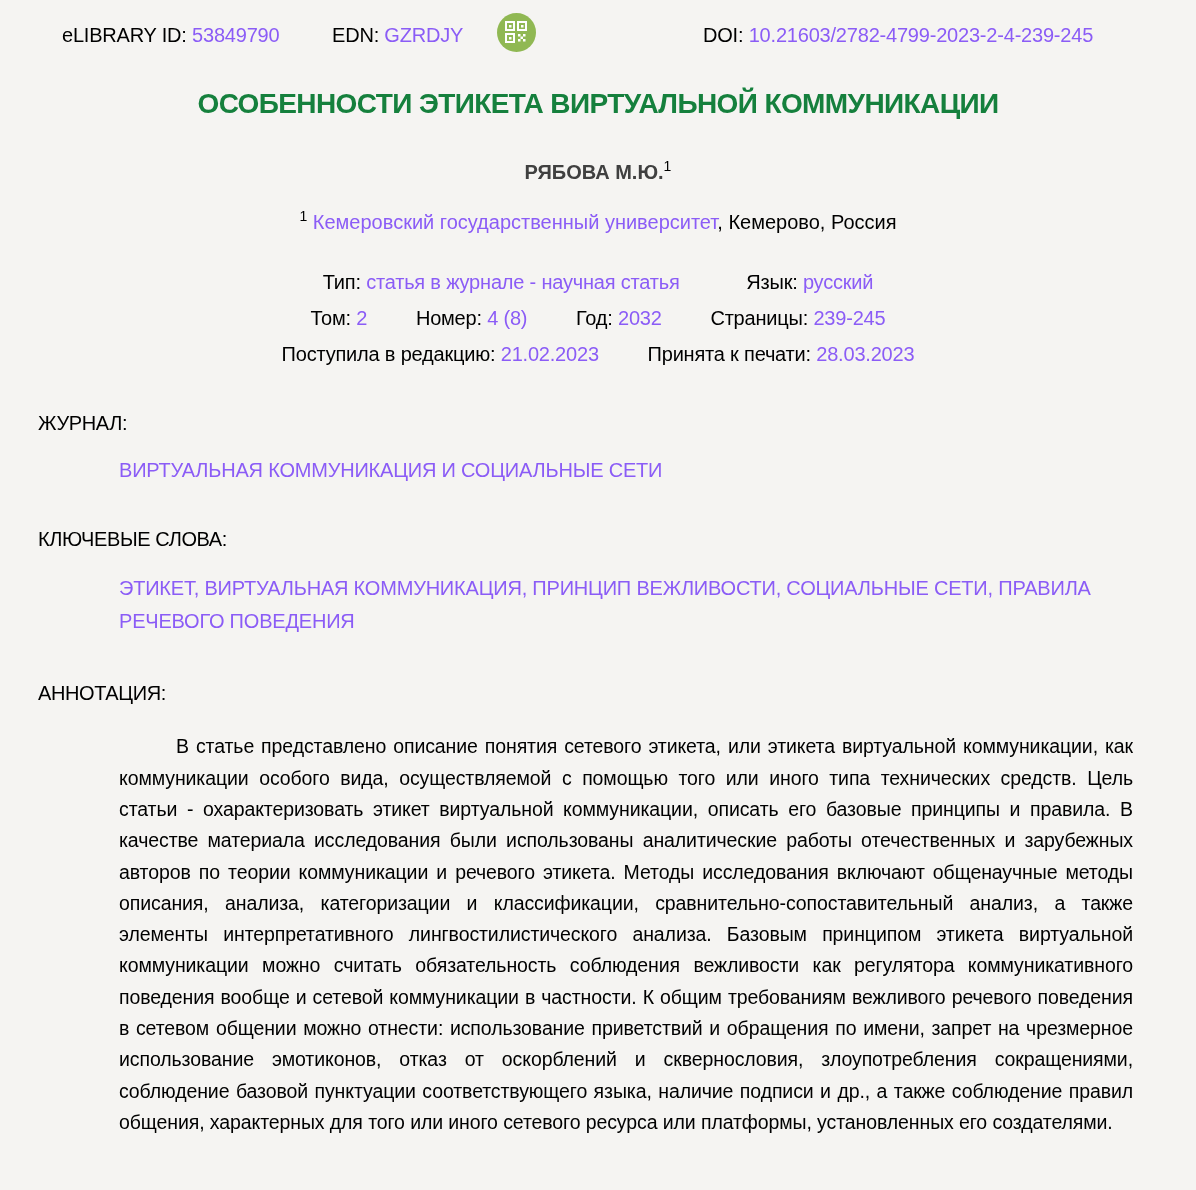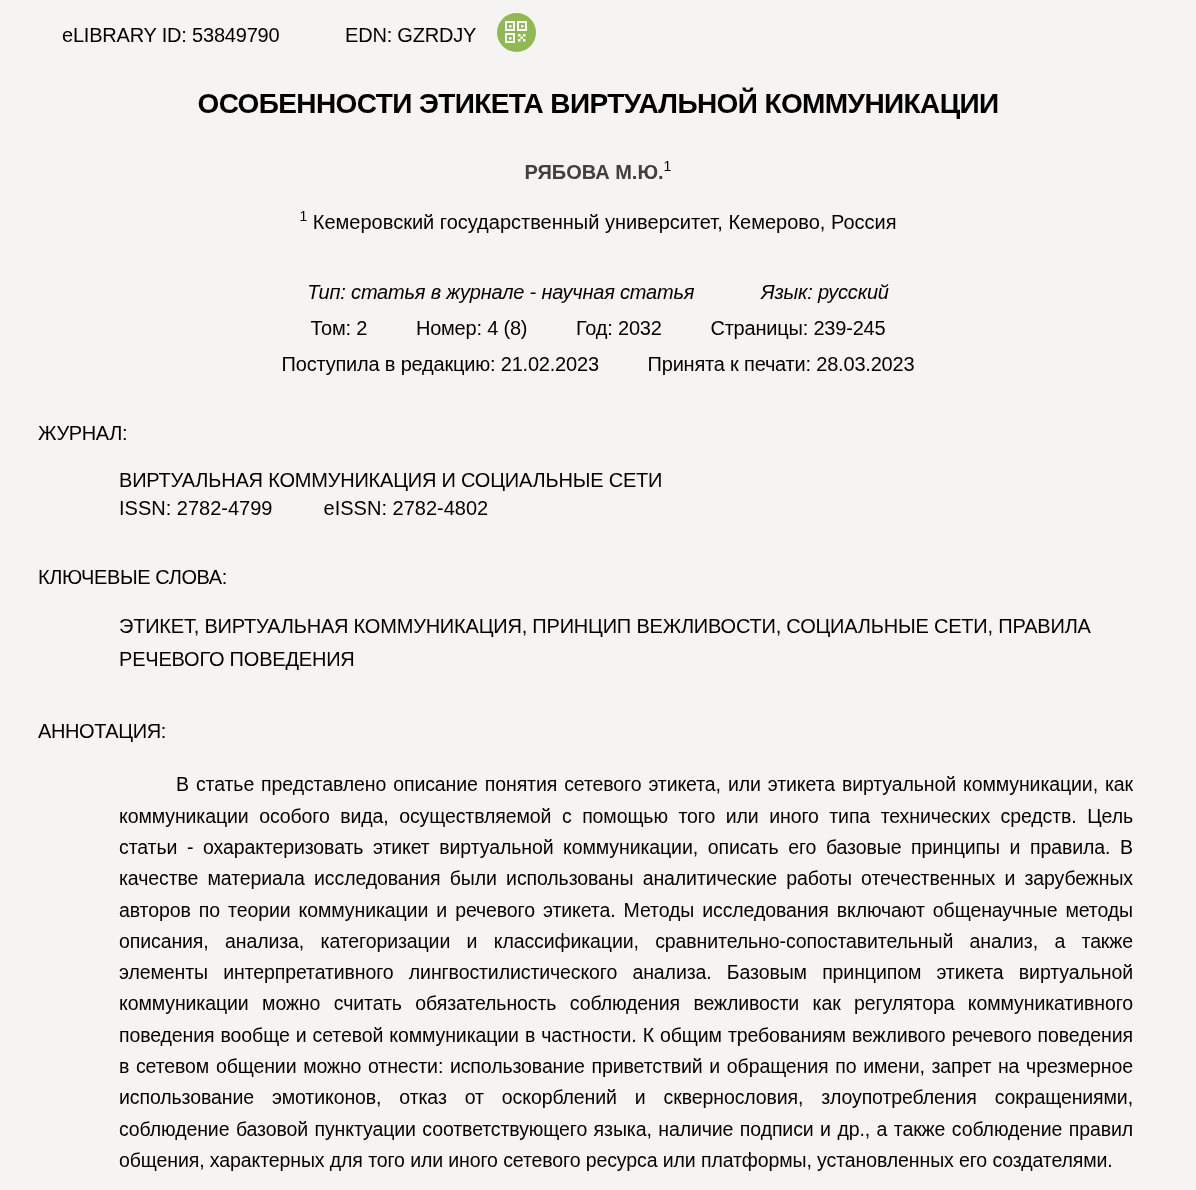--- a/index.html
+++ b/index.html
@@ -4,59 +4,59 @@
 <style>
   * { margin: 0; padding: 0; box-sizing: border-box; }
   html, body {
     width: 1196px;
     background: #f5f4f2;
     font-family: "Liberation Sans", sans-serif;
     color: #000;
   }
   body { min-height: 1190px; overflow-x: hidden; }
 
-  a.lnk { color: #000000; text-decoration: none; cursor: pointer; }
+  a.lnk { color: #8b5cf6; text-decoration: none; cursor: pointer; }
 
   
   .top-bar {
     position: relative;
     height: 60px;
     font-size: 20px;
     letter-spacing: -0.2px;
   }
   .top-item { position: absolute; top: 24px; white-space: nowrap; }
   .ti-elibrary { left: 62px; }
-  .ti-edn { left: 345px; }
+  .ti-edn { left: 332px; }
   .ti-doi { left: 703px; }
   .qr-btn {
     position: absolute; left: 497px; top: 13px;
     width: 39px; height: 39px; border: none; background: transparent;
     cursor: pointer; padding: 0;
   }
 
   
   .centered { text-align: center; }
   .art-title {
     margin-top: 28px;
     font-size: 28px;
     font-weight: bold;
-    color: #000000;
+    color: #15803d;
     letter-spacing: -0.6px;
   }
   .art-author {
     margin-top: 38px;
     font-size: 20px;
     font-weight: bold;
   }
   .art-author a.lnk { color: #404040; }
   .art-author sup, .art-affil sup { color: #000; font-weight: normal; font-size: 14px; }
   .art-affil { margin-top: 24px; font-size: 20px; }
 
   .meta-line { margin-top: 0; font-size: 20px; letter-spacing: -0.2px; }
-  .meta-line.first { margin-top: 48px; font-style: italic; }
+  .meta-line.first { margin-top: 38px; }
   .meta-line + .meta-line { margin-top: 13px; }
   .gap-lg { display: inline-block; width: 56px; }
   .gap-md { display: inline-block; width: 38px; }
 
   
   .section-label {
     margin-left: 38px;
     font-size: 20px;
     letter-spacing: -0.4px;
   }
@@ -112,20 +112,24 @@
       <rect x="9" y="21" width="8" height="8" fill="none" stroke="#fff" stroke-width="2"></rect>
       <rect x="12" y="24" width="2.5" height="2.5" fill="#fff"></rect>
 
       <rect x="21" y="21" width="2.5" height="2.5" fill="#fff"></rect>
       <rect x="26" y="21" width="2.5" height="2.5" fill="#fff"></rect>
       <rect x="23.5" y="23.5" width="2.5" height="2.5" fill="#fff"></rect>
       <rect x="21" y="26" width="2.5" height="2.5" fill="#fff"></rect>
       <rect x="26" y="26" width="2.5" height="2.5" fill="#fff"></rect>
     </svg>
   </button>
+  <span class="top-item ti-doi">
+    <span>DOI:</span>
+    <a class="lnk">10.21603/2782-4799-2023-2-4-239-245</a>
+  </span>
 </div>
 
 <div class="centered art-title">ОСОБЕННОСТИ ЭТИКЕТА ВИРТУАЛЬНОЙ КОММУНИКАЦИИ</div>
 
 <div class="centered art-author">
   <a class="lnk">РЯБОВА М.Ю.</a><sup>1</sup>
 </div>
 
 <div class="centered art-affil">
   <sup>1</sup>
@@ -161,27 +165,20 @@
   <span>Принята к печати:</span>
   <a class="lnk">28.03.2023</a>
 </div>
 
 <div class="section-label sec-journal">ЖУРНАЛ:</div>
 
 <div class="indent-block journal-block">
   <div class="journal-name">
     <a class="lnk">ВИРТУАЛЬНАЯ КОММУНИКАЦИЯ И СОЦИАЛЬНЫЕ СЕТИ</a>
   </div>
-  <div class="journal-issn">
-    <span>ISSN:</span>
-    <a class="lnk">2782-4799</a>
-    <span class="issn-gap"></span>
-    <span>eISSN:</span>
-    <a class="lnk">2782-4802</a>
-  </div>
 </div>
 
 <div class="section-label sec-keywords">КЛЮЧЕВЫЕ СЛОВА:</div>
 
 <div class="indent-block keywords-block">
   <a class="lnk">ЭТИКЕТ, ВИРТУАЛЬНАЯ КОММУНИКАЦИЯ, ПРИНЦИП ВЕЖЛИВОСТИ, СОЦИАЛЬНЫЕ СЕТИ, ПРАВИЛА РЕЧЕВОГО ПОВЕДЕНИЯ</a>
 </div>
 
 <div class="section-label sec-abstract">АННОТАЦИЯ:</div>
 

